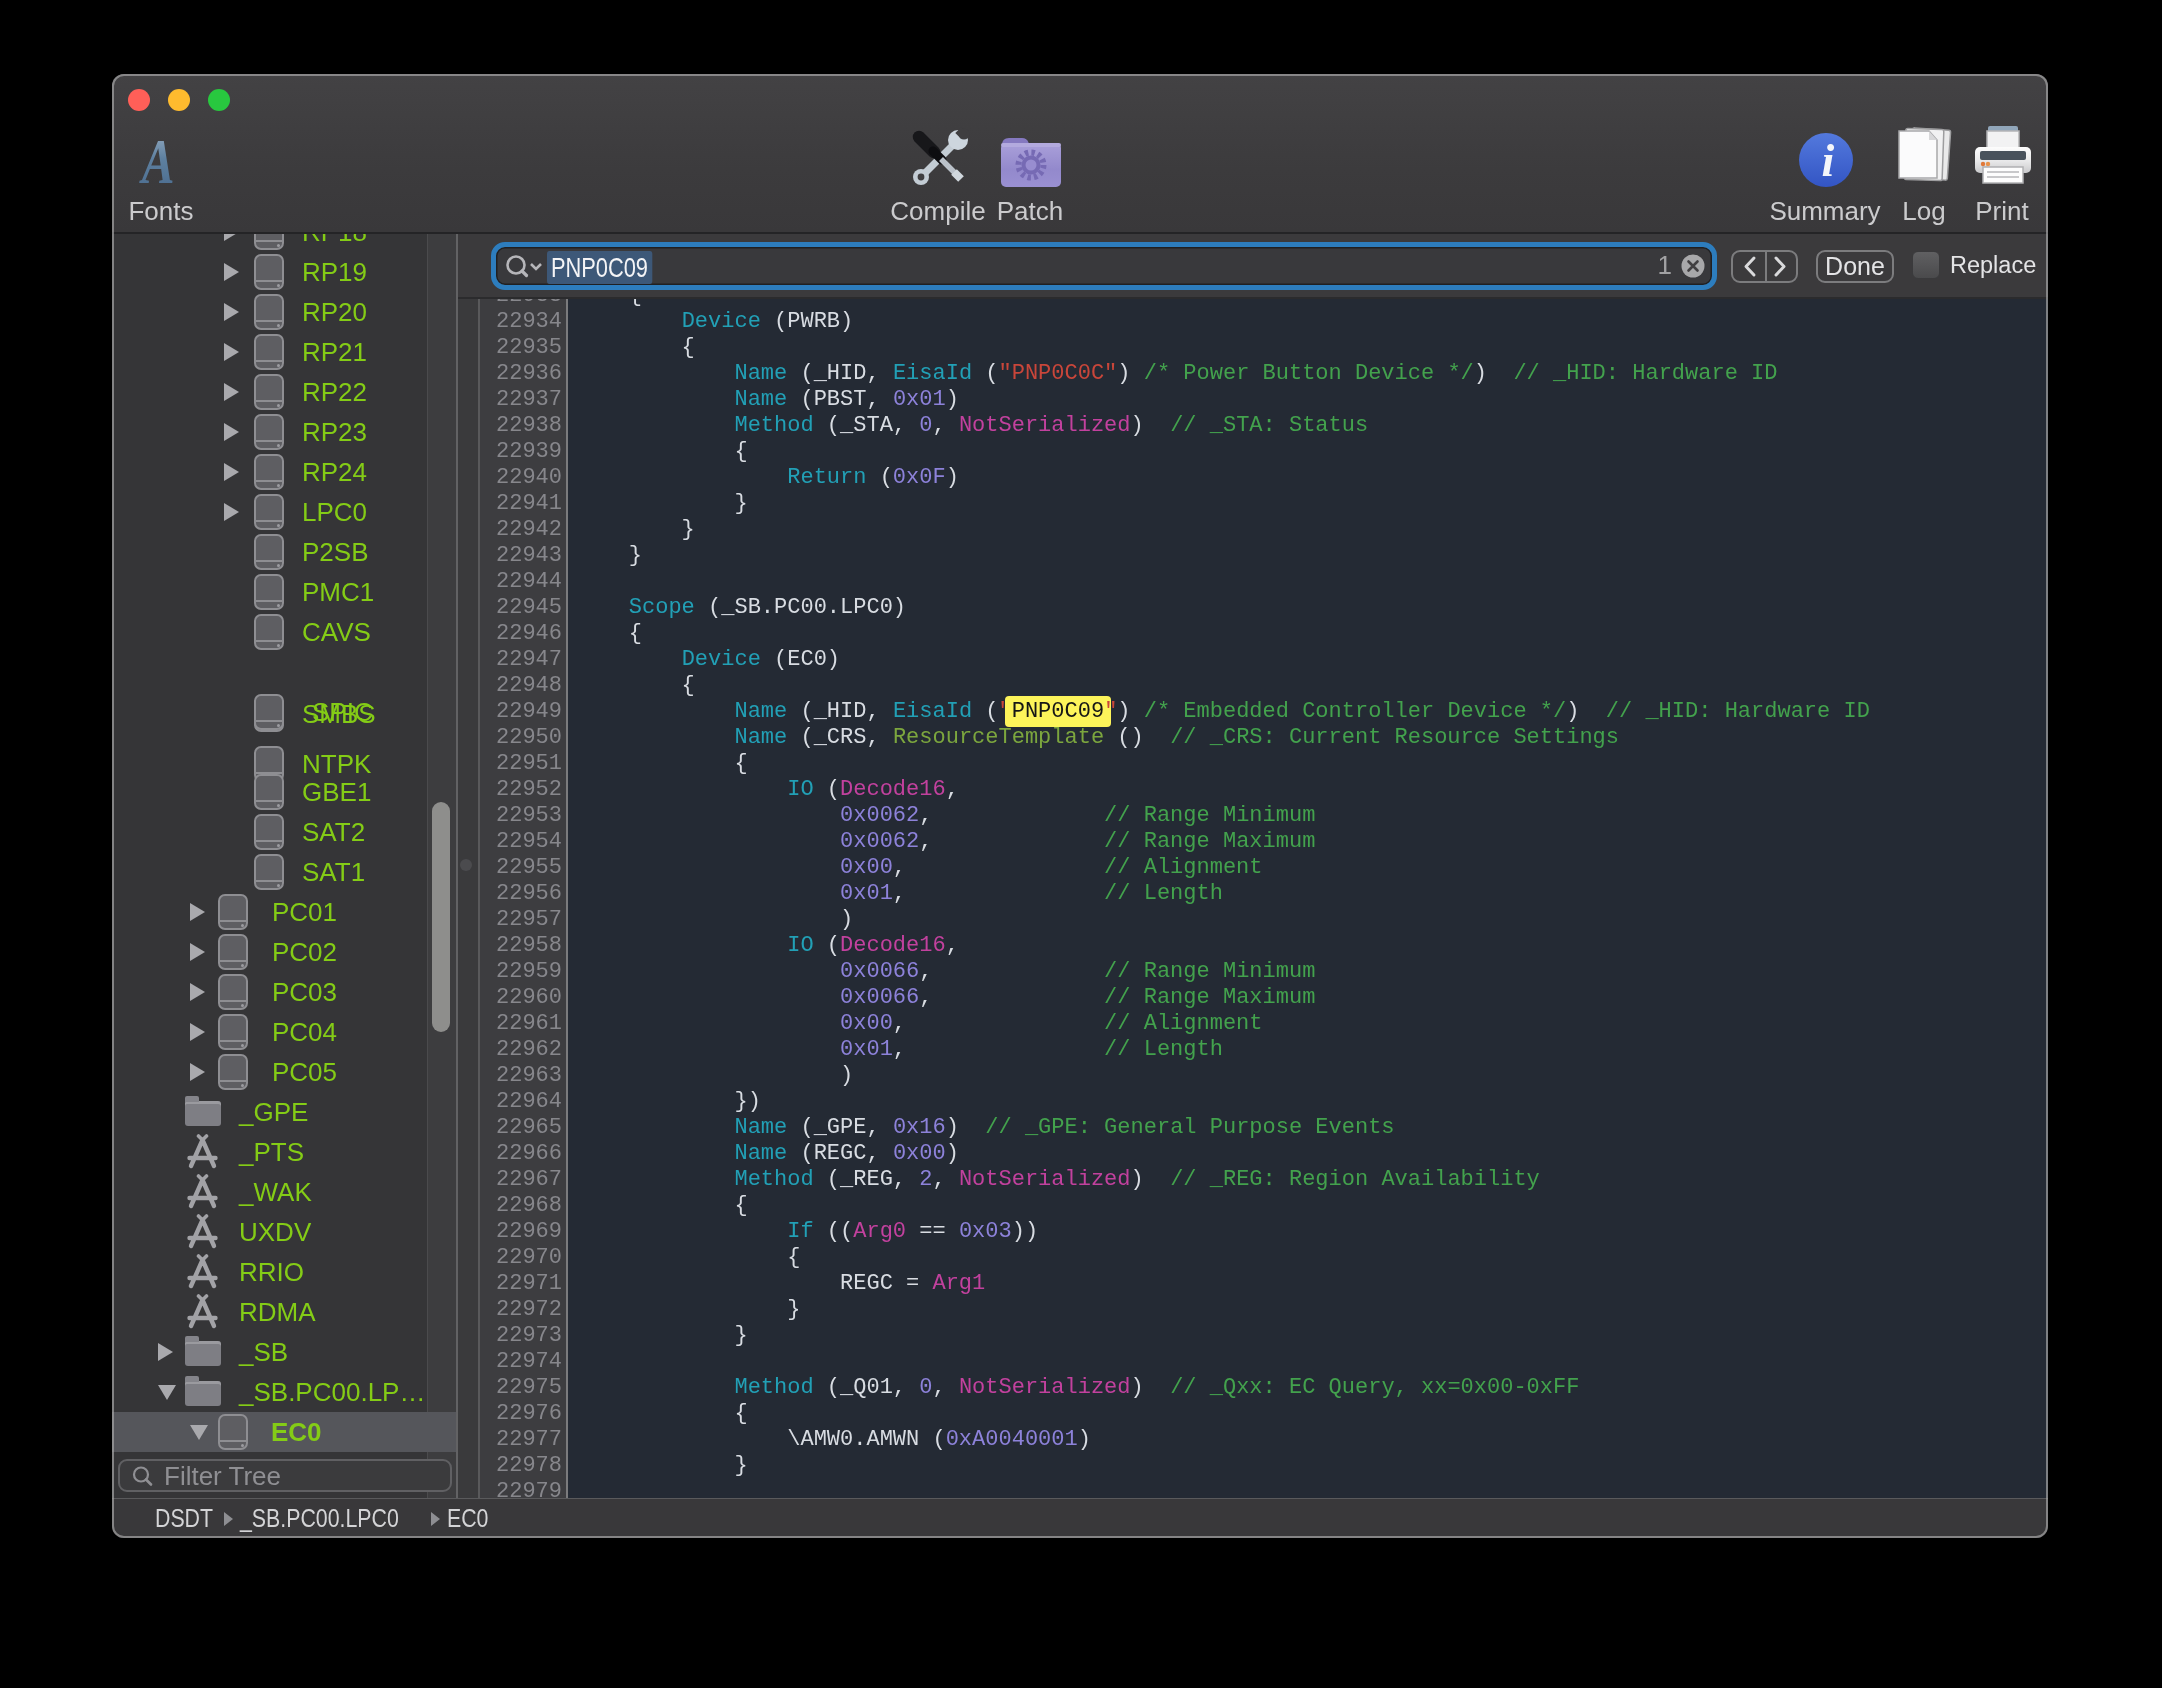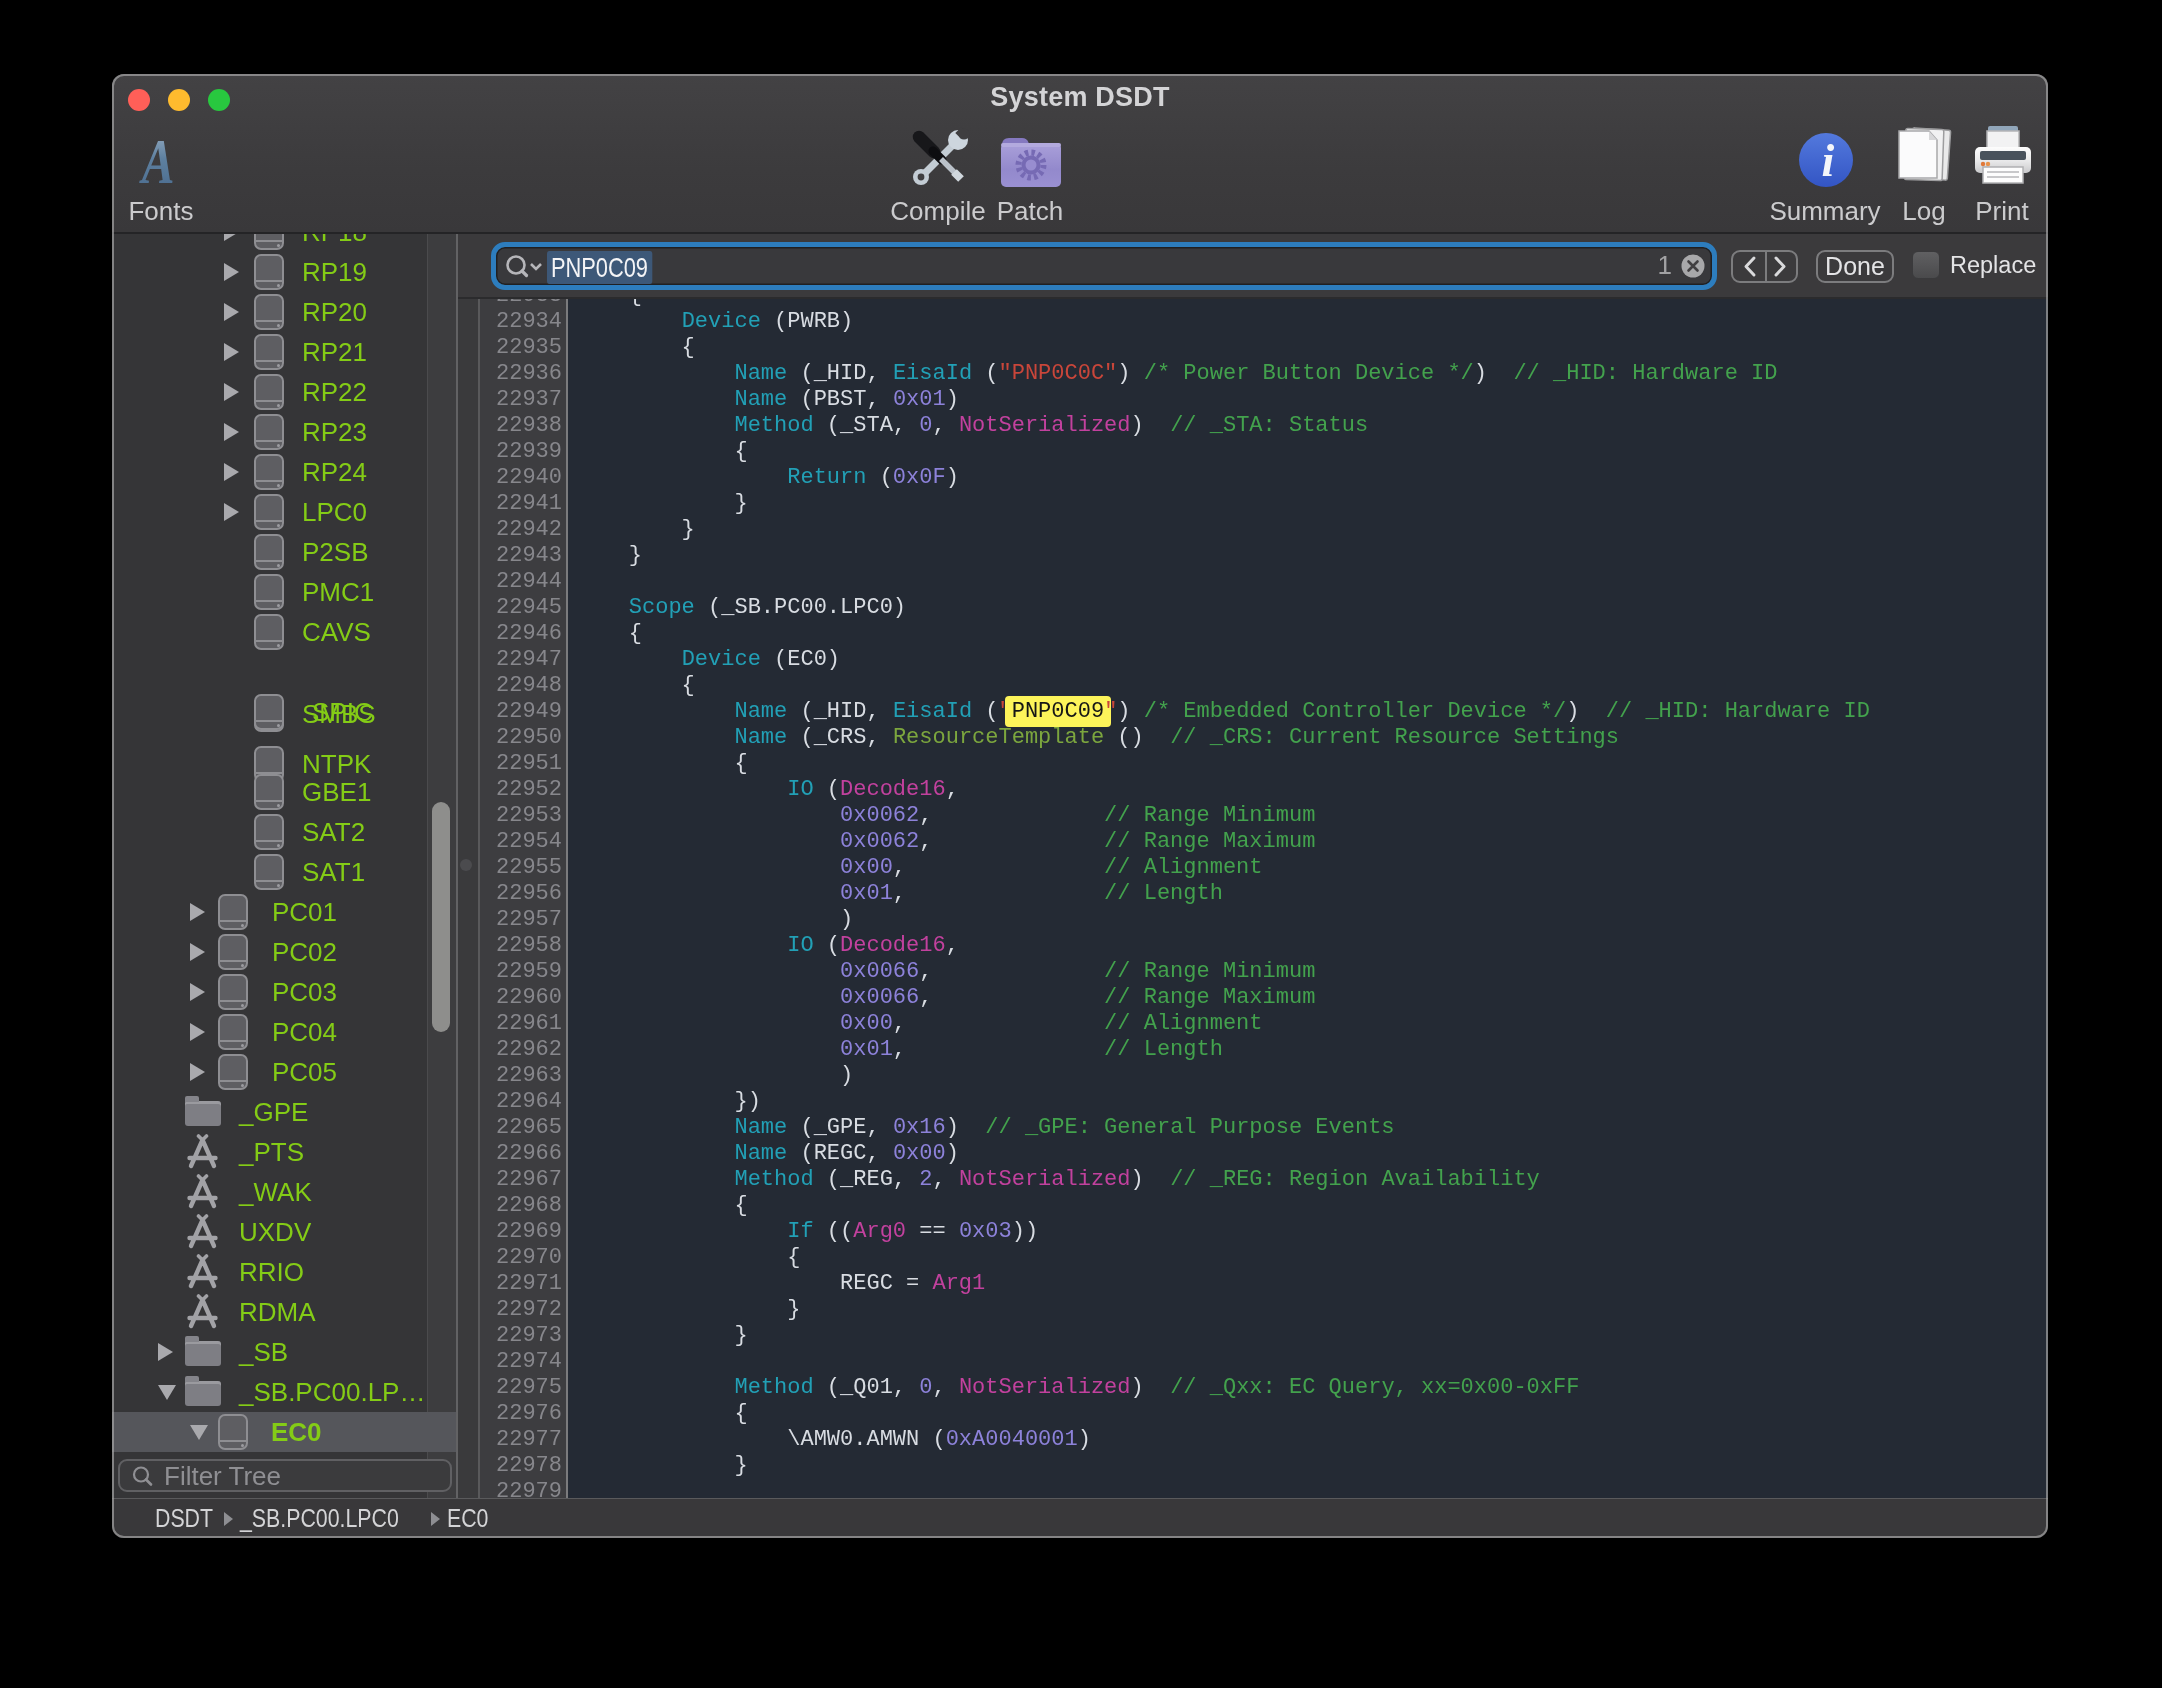--- a/index.html
+++ b/index.html
@@ -65,21 +65,20 @@
   .cr{position:absolute;top:0;height:39px;line-height:39px;font-size:26px;color:#d4d4d6;white-space:nowrap;transform:scaleX(0.82);transform-origin:0 0;}
   .crumbsep{position:absolute;top:13px;width:0;height:0;border-left:9px solid #8e8e92;border-top:7px solid transparent;border-bottom:7px solid transparent;}
 </style>
 </head>
 <body>
 <div id="win">
   <div id="toolbar">
     <div class="tl" style="left:16px;background:#ff5f58;"></div>
     <div class="tl" style="left:56px;background:#febb2e;"></div>
     <div class="tl" style="left:96px;background:#28c83f;"></div>
-    <div id="title">System DSDT</div>
 
     <svg class="abs" style="left:22px;top:58px;" width="58" height="58" viewBox="0 0 58 58">
       <defs>
           <linearGradient id="ga" x1="0" y1="0" x2="0" y2="1">
         <stop offset="0" stop-color="#9db2c6"></stop>
             <stop offset="0.45" stop-color="#5e80a0"></stop>
             <stop offset="1" stop-color="#48698c"></stop>
       </linearGradient>
         </defs>
       <g transform="scale(0.78 1)">

